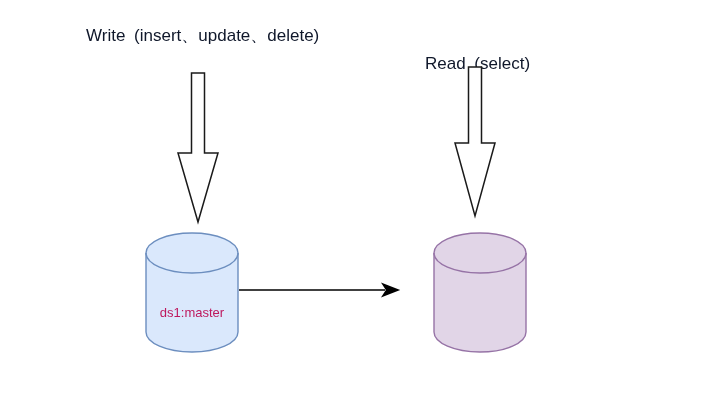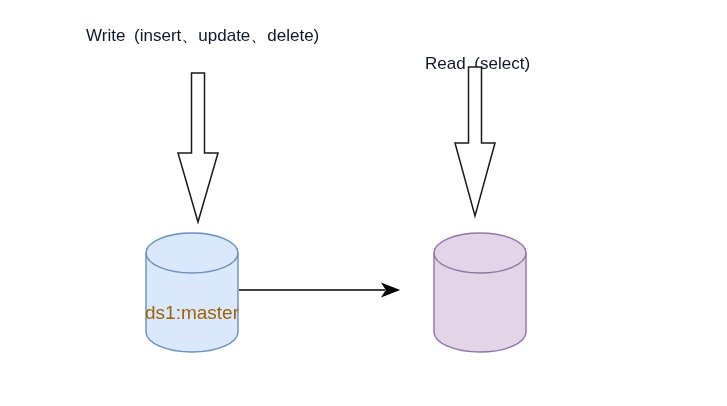--- a/index.html
+++ b/index.html
@@ -17,22 +17,22 @@
   }
   .abs { position: absolute; }
   .flow-label {
     font-size: 17px;
     color: #0f172a;
     white-space: nowrap;
     word-spacing: 4px;
     line-height: 20px;
   }
   .node-label {
-    font-size: 19px;
-    color: #a16207;
+    font-size: 13px;
+    color: #be185d;
     white-space: nowrap;
     text-align: center;
     line-height: 22px;
   }
   svg { display: block; overflow: visible; }
 </style>
 </head>
 <body>
 
 <div id="canvas" style="background: rgb(255, 255, 255);">

